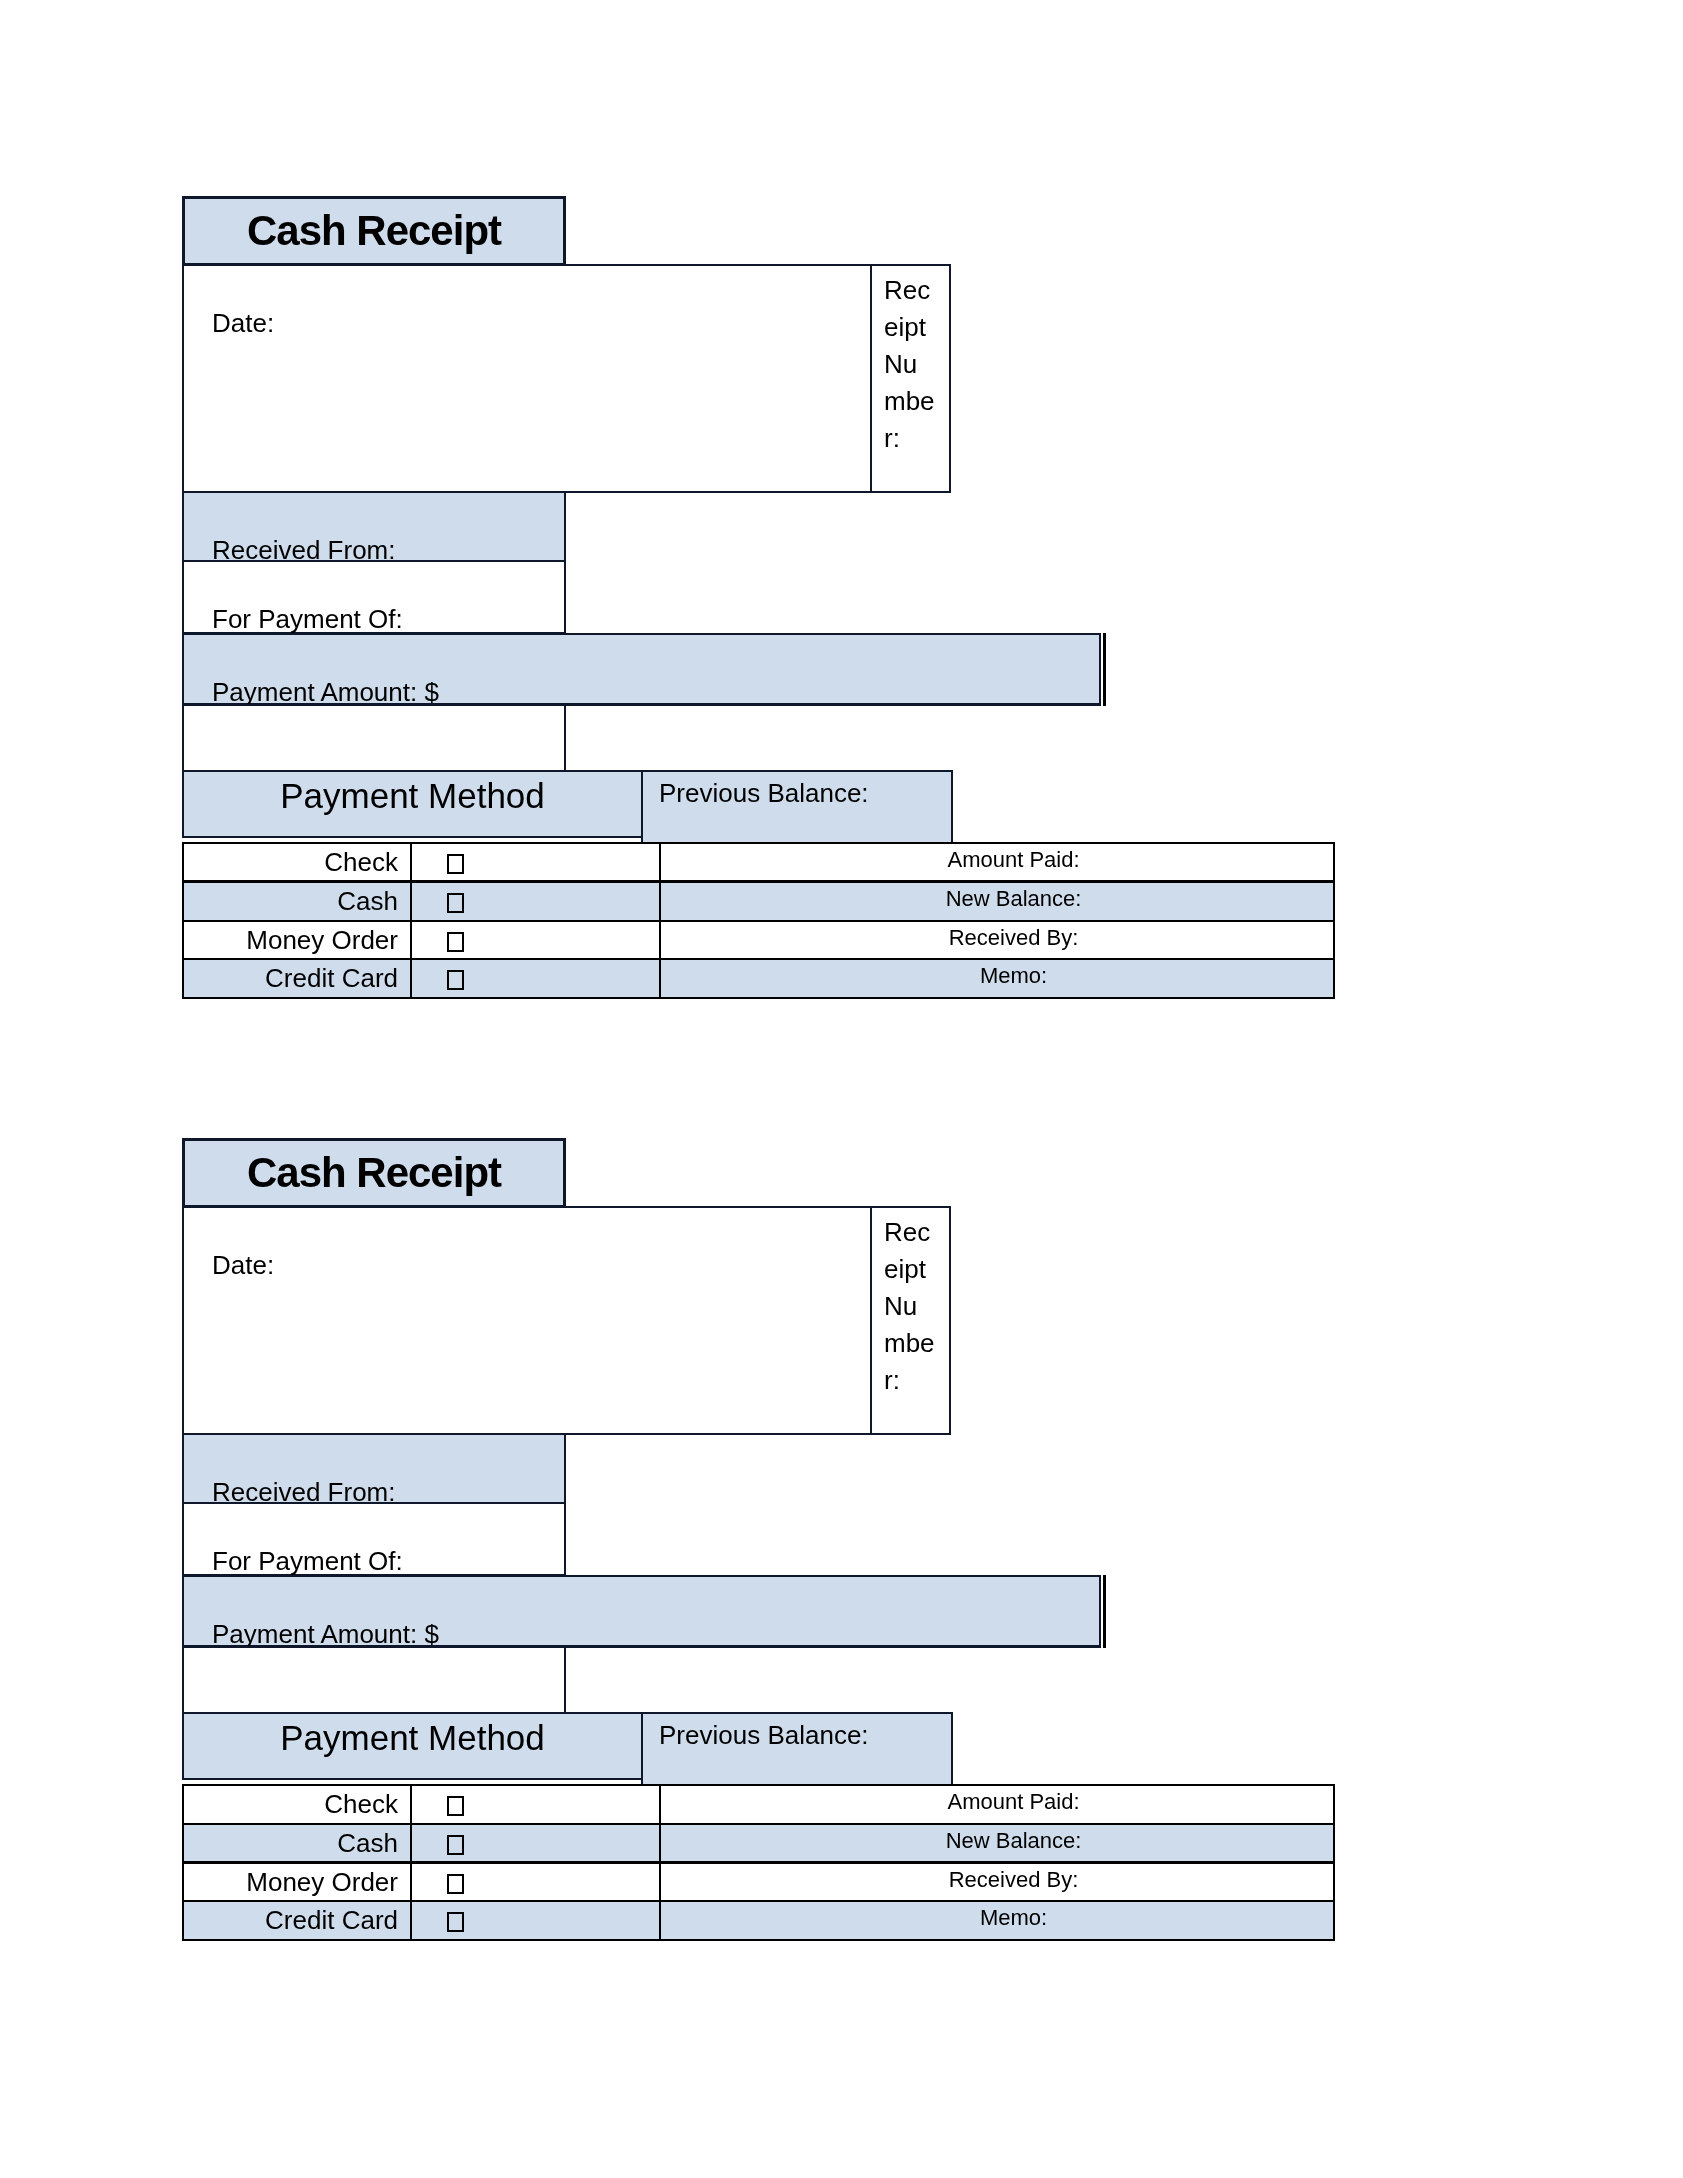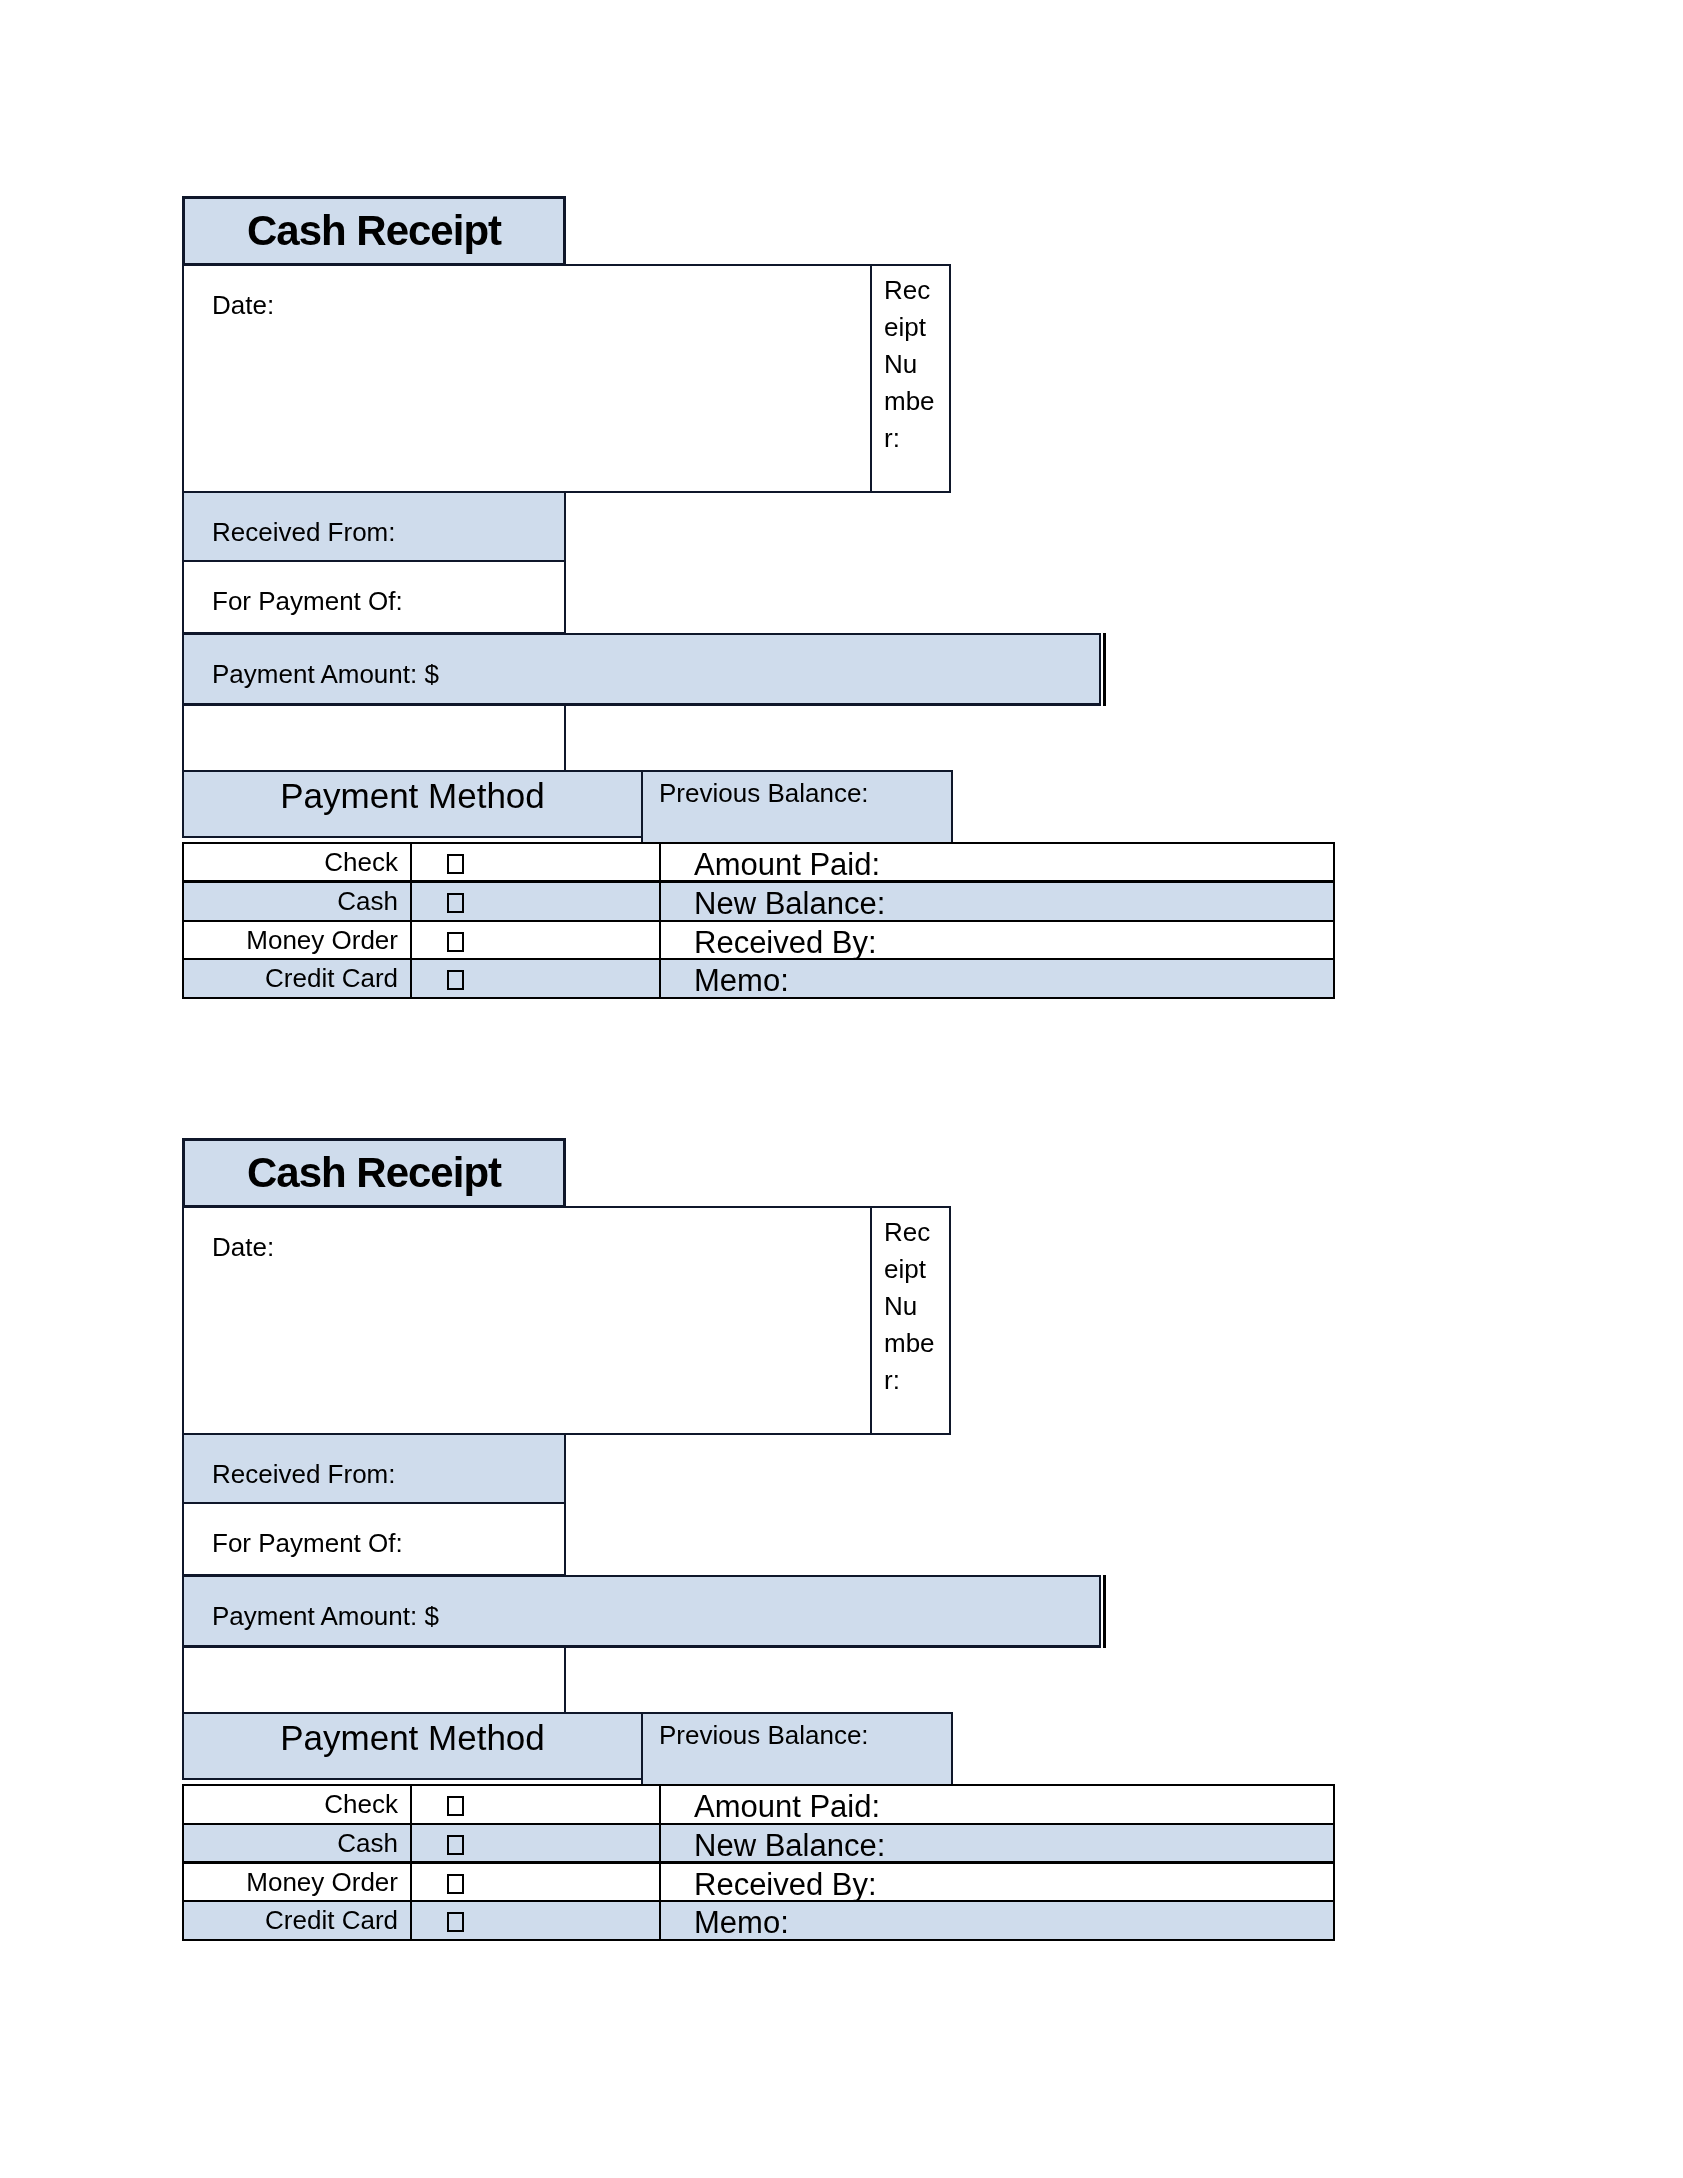--- a/index.html
+++ b/index.html
@@ -30,21 +30,21 @@
     left: 0; top: 0; width: 384px; height: 70px;
     border-width: 3px;
     display: flex; align-items: center; justify-content: center;
   }
   .title-box .title {
     font-size: 42px; font-weight: bold; letter-spacing: -1px;
   }
 
   .date-cell { left: 0; top: 68px; width: 690px; height: 229px; }
   .label { font-size: 26px; line-height: 1.25; }
-  .pad { padding: 23px 0 0 28px; }
+  .pad { padding: 23px 0 0 28px; margin-top: 18px; }
 
   .rcptno-cell {
     left: 688px; top: 68px; width: 81px; height: 229px;
     padding: 6px 14px 0 12px;
   }
   .rcptno-cell .label {
     word-break: break-all; line-height: 1.42; font-size: 26px;
   }
 
   .received-from { left: 0; top: 295px; width: 384px; height: 71px; }
@@ -92,21 +92,21 @@
   }
   .m-check {
     width: 232px; border-right: 2px solid #000;
     padding: 10px 0 0 18px;
   }
   .checkbox {
     display: block; width: 17px; height: 20px;
     border: 2px solid #000; background: transparent;
   }
   .m-value {
-    flex: 1; padding: 3px 0 0 16px; font-size: 31px;
+    flex: 1; padding: 3px 0 0 16px; font-size: 22px; text-align: center;
   }
 </style>
 </head>
 <body>
 
 <div class="page">
 
   <div class="receipt first">
 
     <div class="cell blue title-box">

